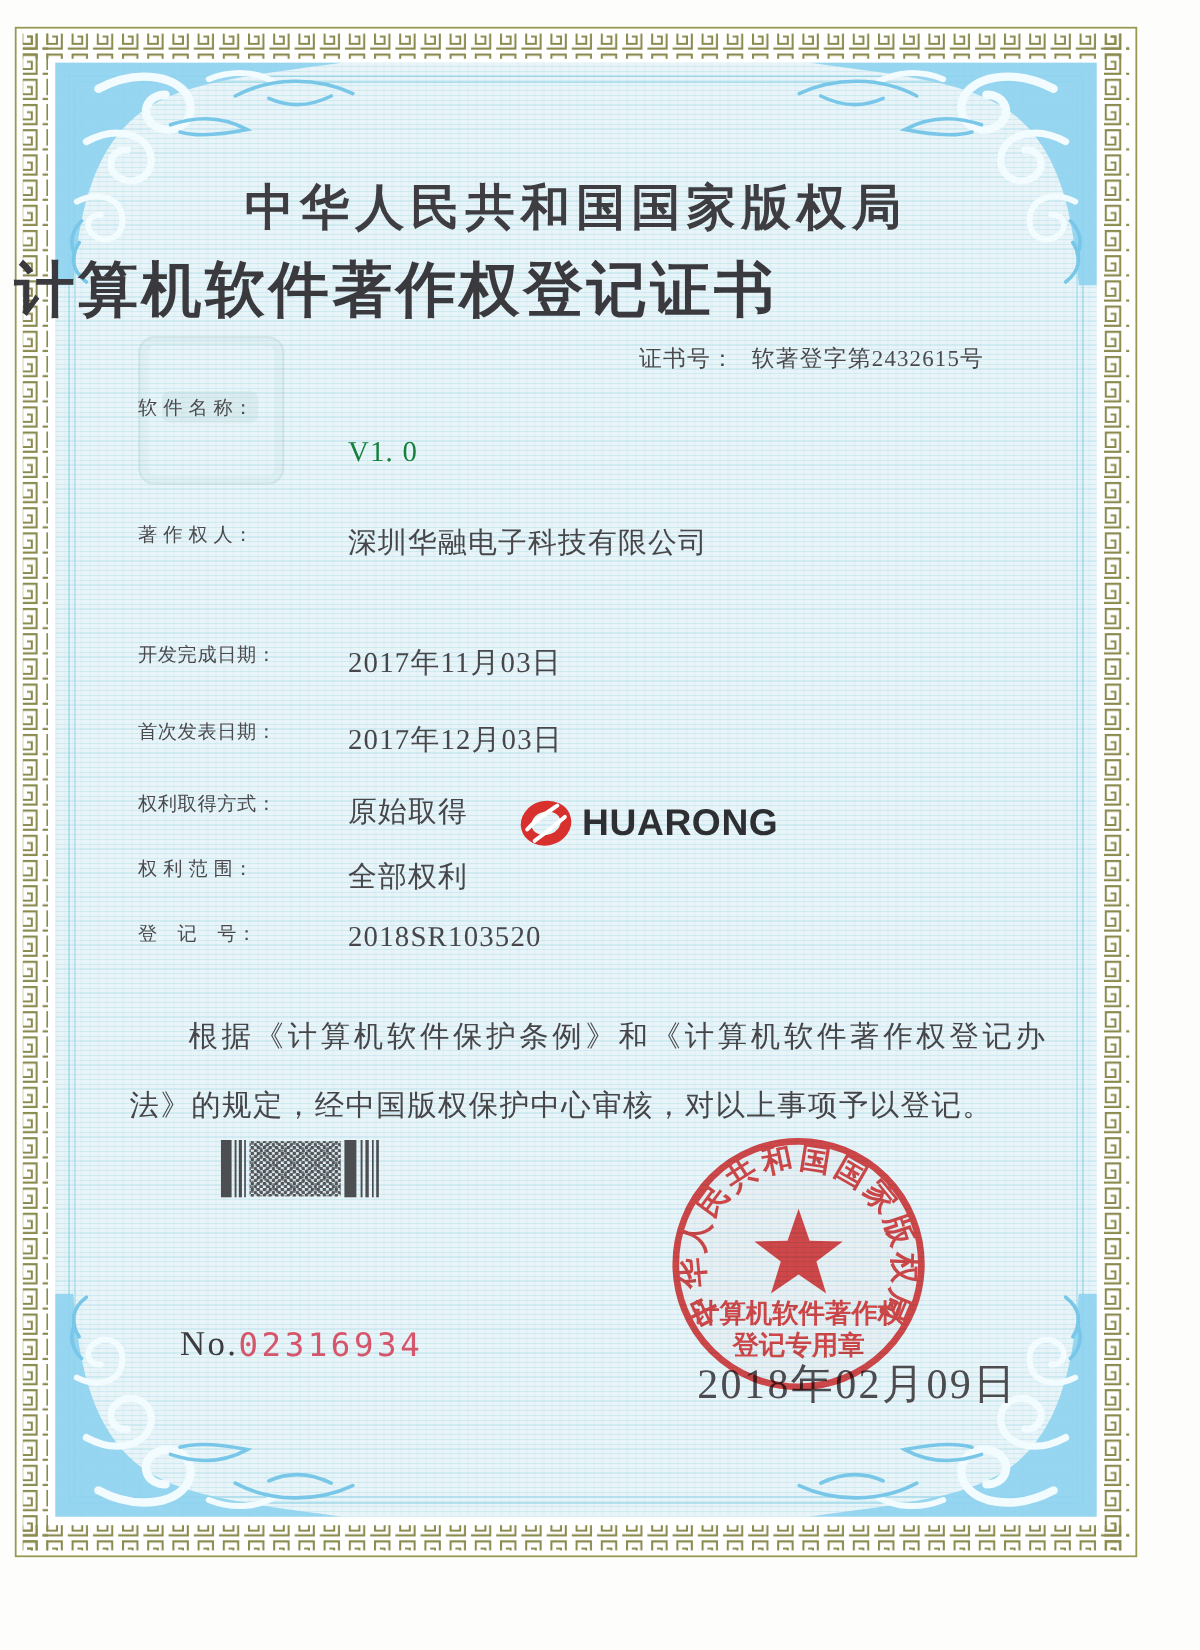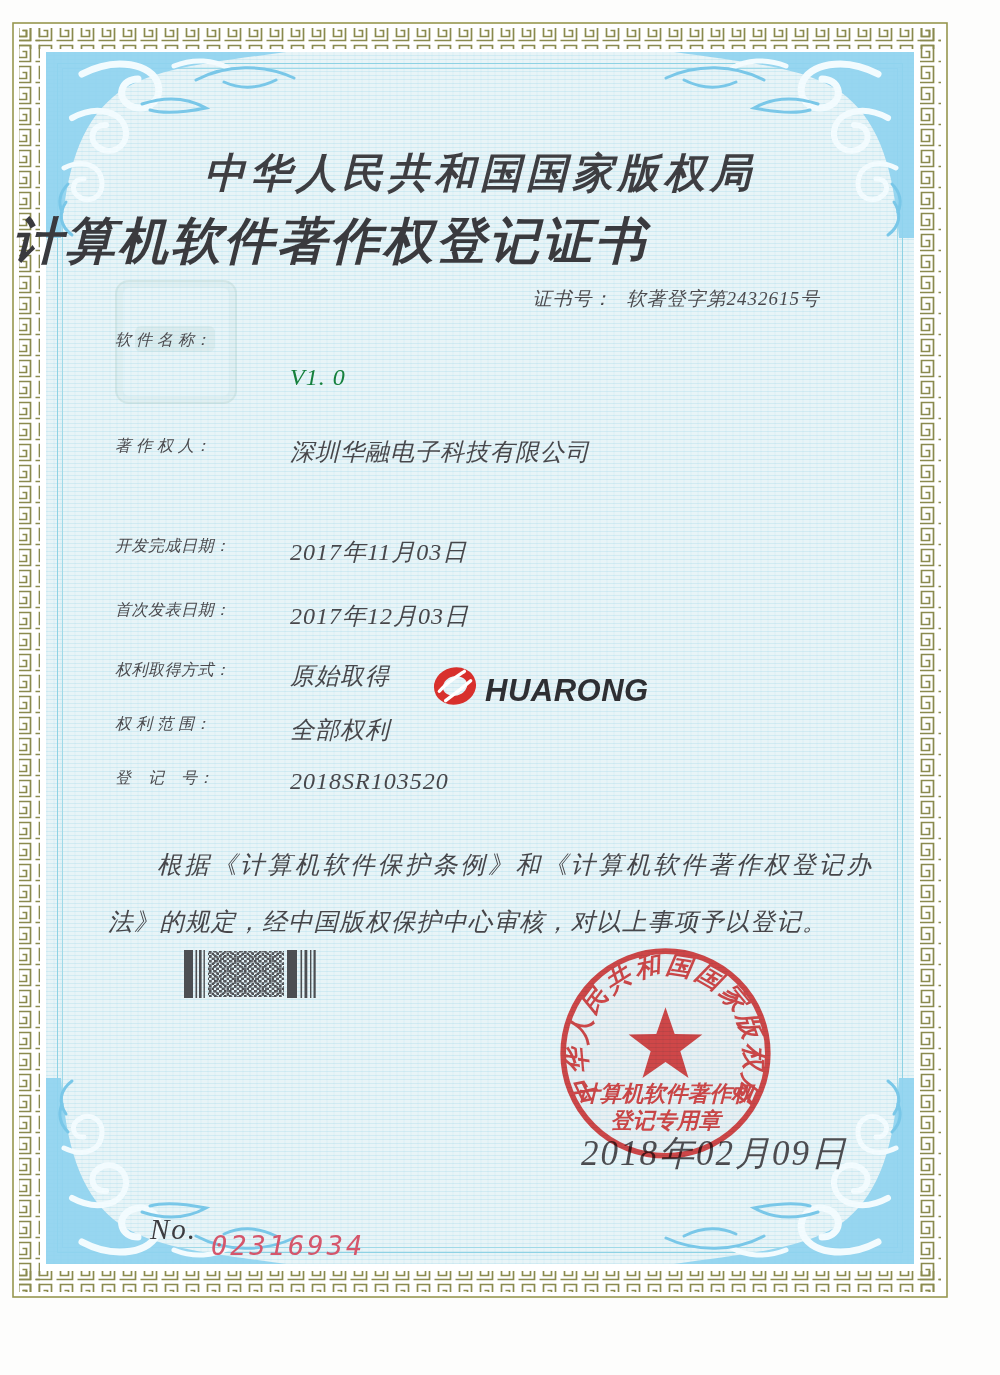--- a/index.html
+++ b/index.html
@@ -4,21 +4,20 @@
 <style>
   html,body{margin:0;padding:0;}
   body{
     width:1000px;height:1375px;position:relative;background:#fdfdfc;
     font-family:"Liberation Serif","DejaVu Serif",serif;color:#46464a;
     overflow:hidden;
   }
   .cert{
     position:absolute;left:12px;top:22px;width:936px;height:1276px;
     background:#ffffff;
-    font-style:italic;
   }
   .frame-svg{position:absolute;left:0;top:0;}
   .paper{
     position:absolute;left:34px;top:30px;width:868px;height:1212px;
     background-color:#e8f4f7;
     background-image:
       repeating-linear-gradient(0deg, rgba(118,198,224,.20) 0 1px, rgba(255,255,255,0) 1px 4px),
       repeating-linear-gradient(90deg, rgba(150,215,235,.08) 0 2px, rgba(255,255,255,0) 2px 7px);
   }
   .rule-outer{position:absolute;left:11px;top:11px;right:11px;bottom:11px;border:1.5px solid #8ed2e4;}
@@ -51,32 +50,32 @@
     display:inline-block;width:175px;flex:none;font-size:16px;color:#4a4a4e;
     white-space:pre;letter-spacing:.5px;
   }
   .field-value{font-size:24px;color:#47474b;letter-spacing:1px;white-space:pre;}
   .value-line2{position:absolute;left:278px;font-size:24px;color:#15803d;letter-spacing:1px;}
   .body-par{
     position:absolute;left:96px;top:814px;width:764px;
     font-size:24.5px;line-height:57px;letter-spacing:1.2px;color:#46464a;
     text-indent:2em;text-align:justify;
   }
-  .logo{position:absolute;left:420px;top:641px;display:flex;align-items:flex-end;gap:7px;}
+  .logo{position:absolute;left:420px;top:641px;display:flex;align-items:center;gap:7px;}
   .logo-text{
     font-family:"Liberation Sans","DejaVu Sans",sans-serif;font-weight:700;
     font-size:31px;letter-spacing:.5px;color:#2e2f33;
   }
   .barcode{position:absolute;left:172px;top:928px;}
   .seal{position:absolute;left:544px;top:926px;mix-blend-mode:multiply;opacity:.93;}
   .seal-date{
     position:absolute;left:569px;top:1108px;font-size:35px;letter-spacing:2px;
     color:#4c4c50;white-space:nowrap;
   }
-  .serial{position:absolute;left:138px;top:1176px;display:flex;align-items:center;gap:14px;}
+  .serial{position:absolute;left:138px;top:1052px;display:flex;align-items:flex-end;}
   .serial-label{font-size:29px;color:#3c3c40;letter-spacing:2px;}
   .serial-number{
     font-family:"DejaVu Sans Mono","Liberation Mono",monospace;
     font-size:27px;color:#d5566b;letter-spacing:3px;margin-top:32px;
   }
 </style>
 </head>
 <body>
 
 <div class="cert">

